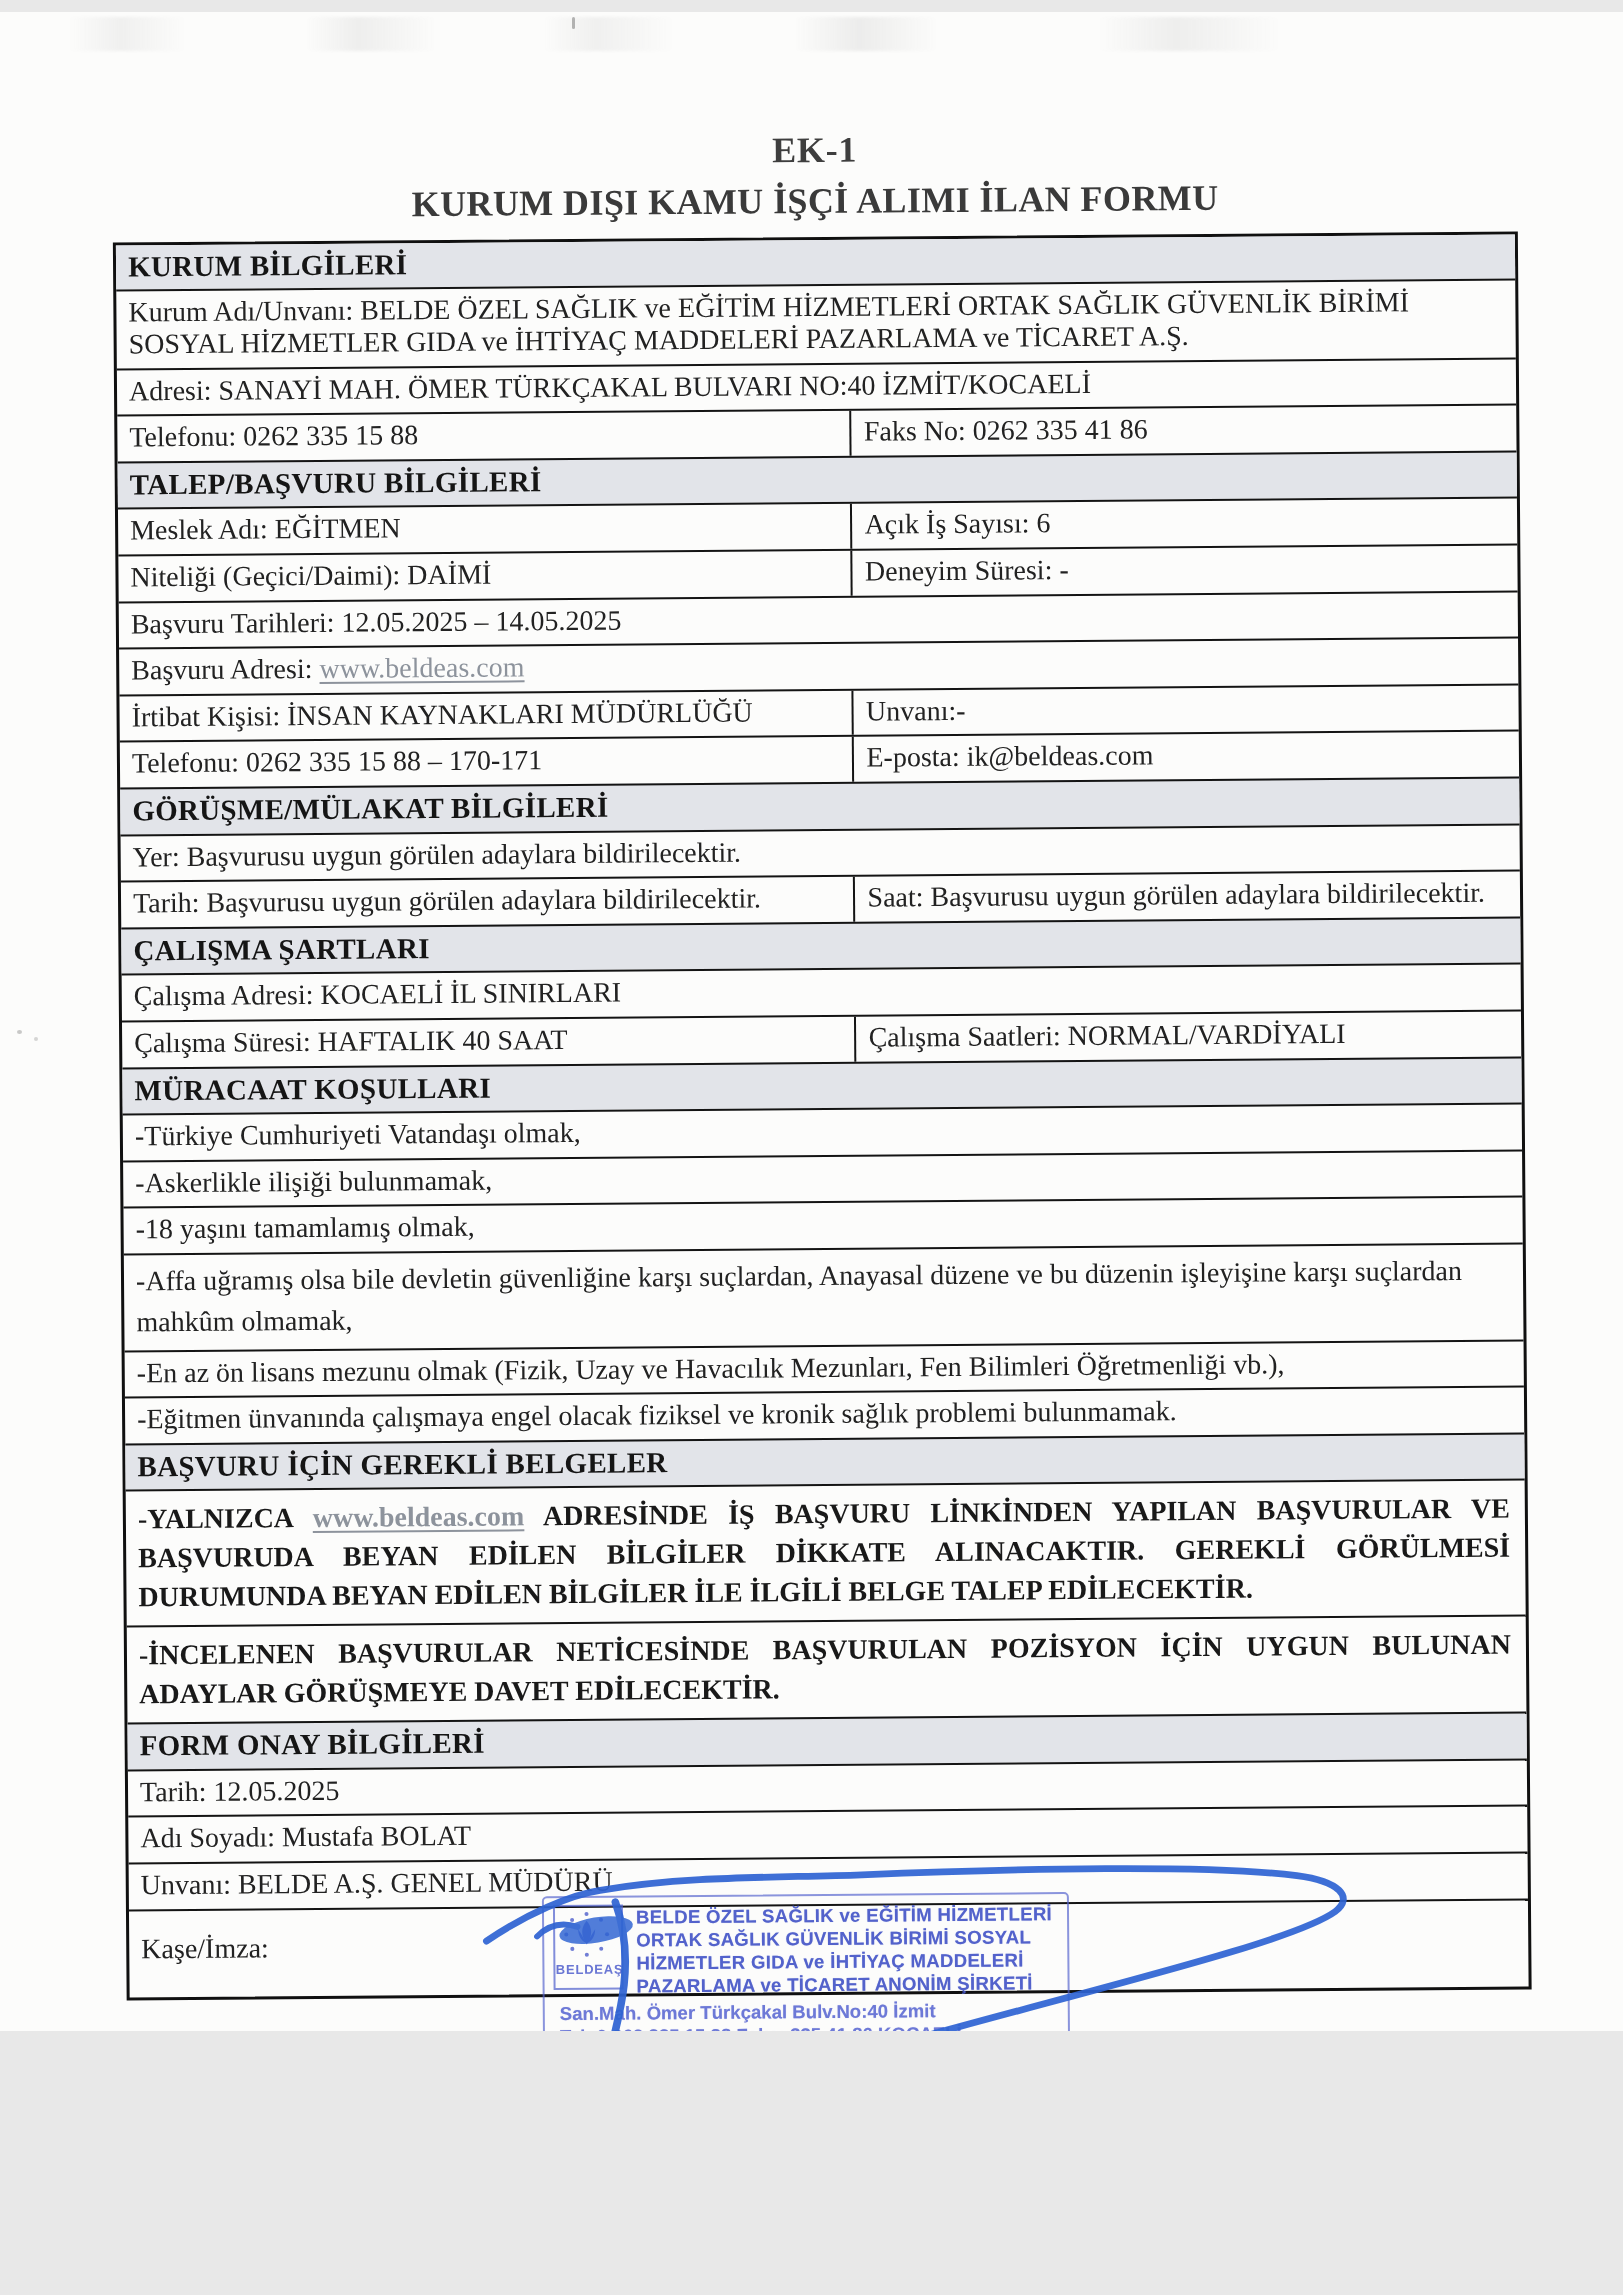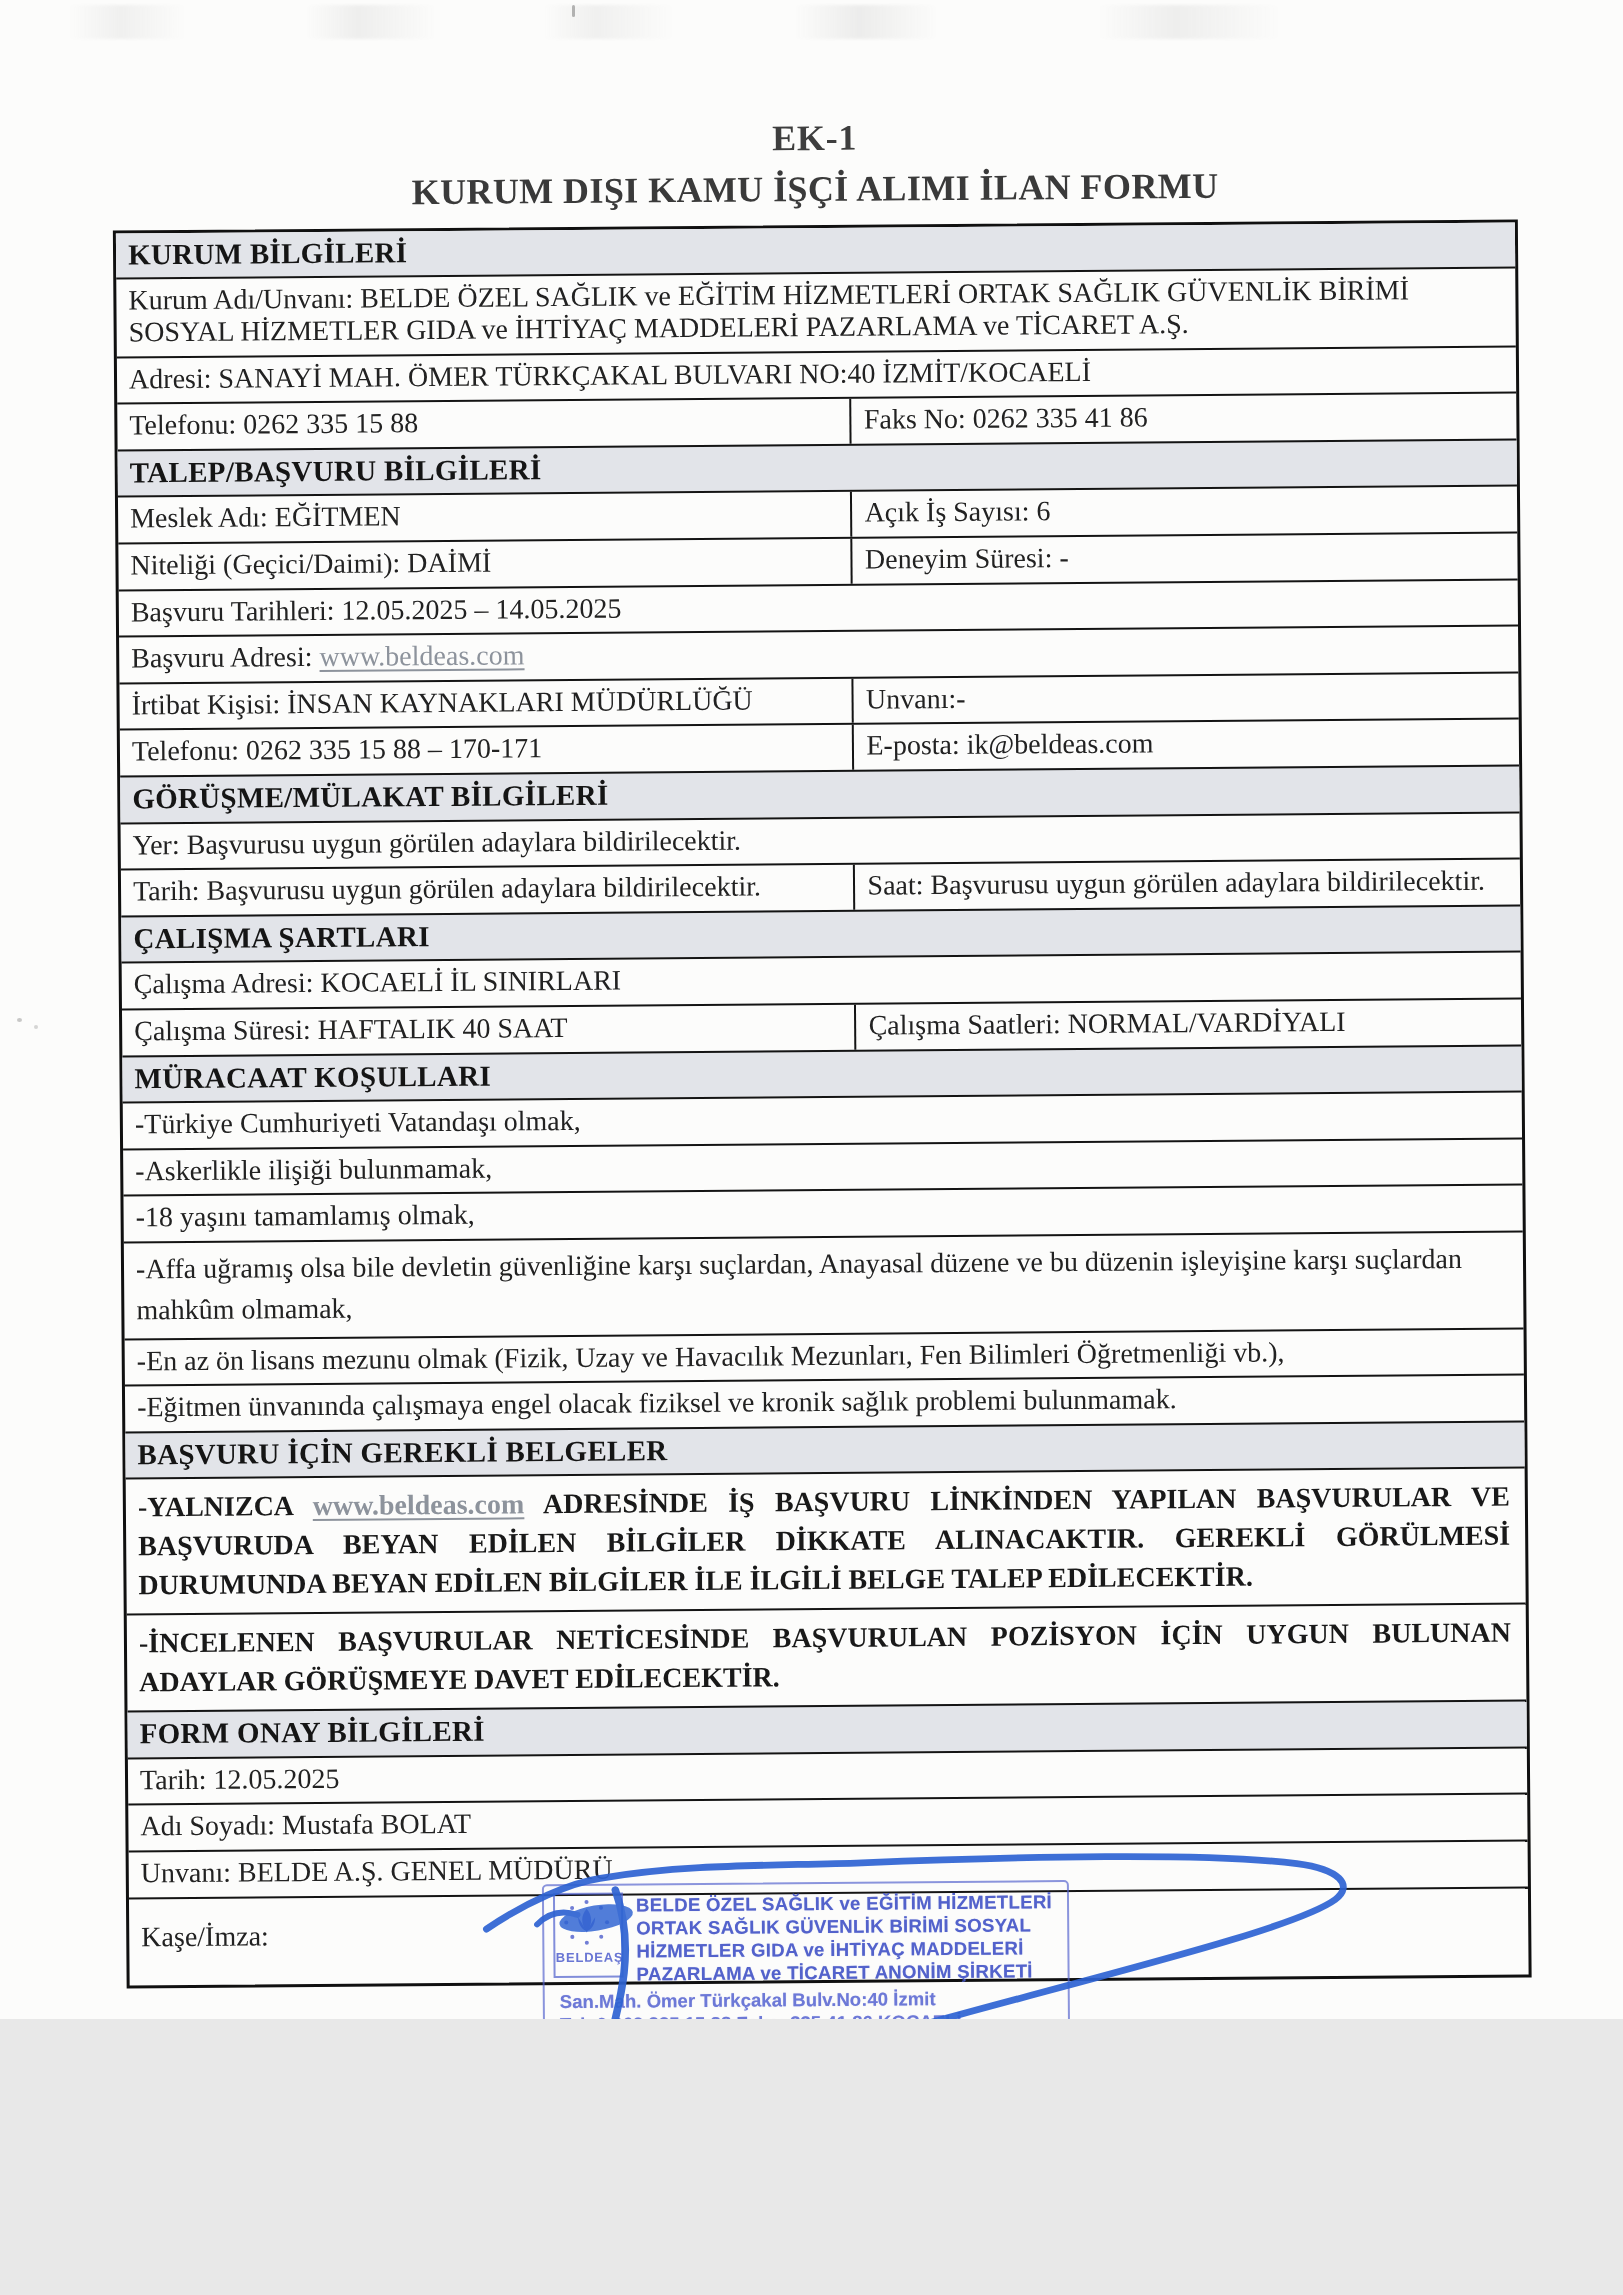--- a/index.html
+++ b/index.html
@@ -1,17 +1,17 @@
 <!DOCTYPE html>
 <html style="font-size:13.5px"><head>
 <meta charset="utf-8">
 <style>
   html,body{margin:0;padding:0;background:#e8e8e8;}
   .page{
-    position:relative;width:1623px;height:2019px;margin:0 auto;
+    position:relative;width:1623px;height:2019px;margin:12px auto;
     background:#fcfcfb;overflow:hidden;
     font-family:"Liberation Serif",serif;color:#222;
   }
   .doc{position:absolute;left:112px;top:117px;width:1405px;
        transform:rotate(-0.45deg);transform-origin:50% 0;}
   .doc-tag{text-align:center;font-size:36px;font-weight:600;color:#3e3e3e;letter-spacing:0.8px;}
   .doc-title{text-align:center;font-size:36px;font-weight:600;color:#3a3a3a;
              letter-spacing:0.4px;margin-top:8.5px;white-space:nowrap;}
   .tbl{margin-top:15px;border:3.4px solid #101010;background:transparent;}
   .row{display:flex;border-top:2.5px solid #141414;font-size:28px;line-height:32px;align-items:stretch;}

